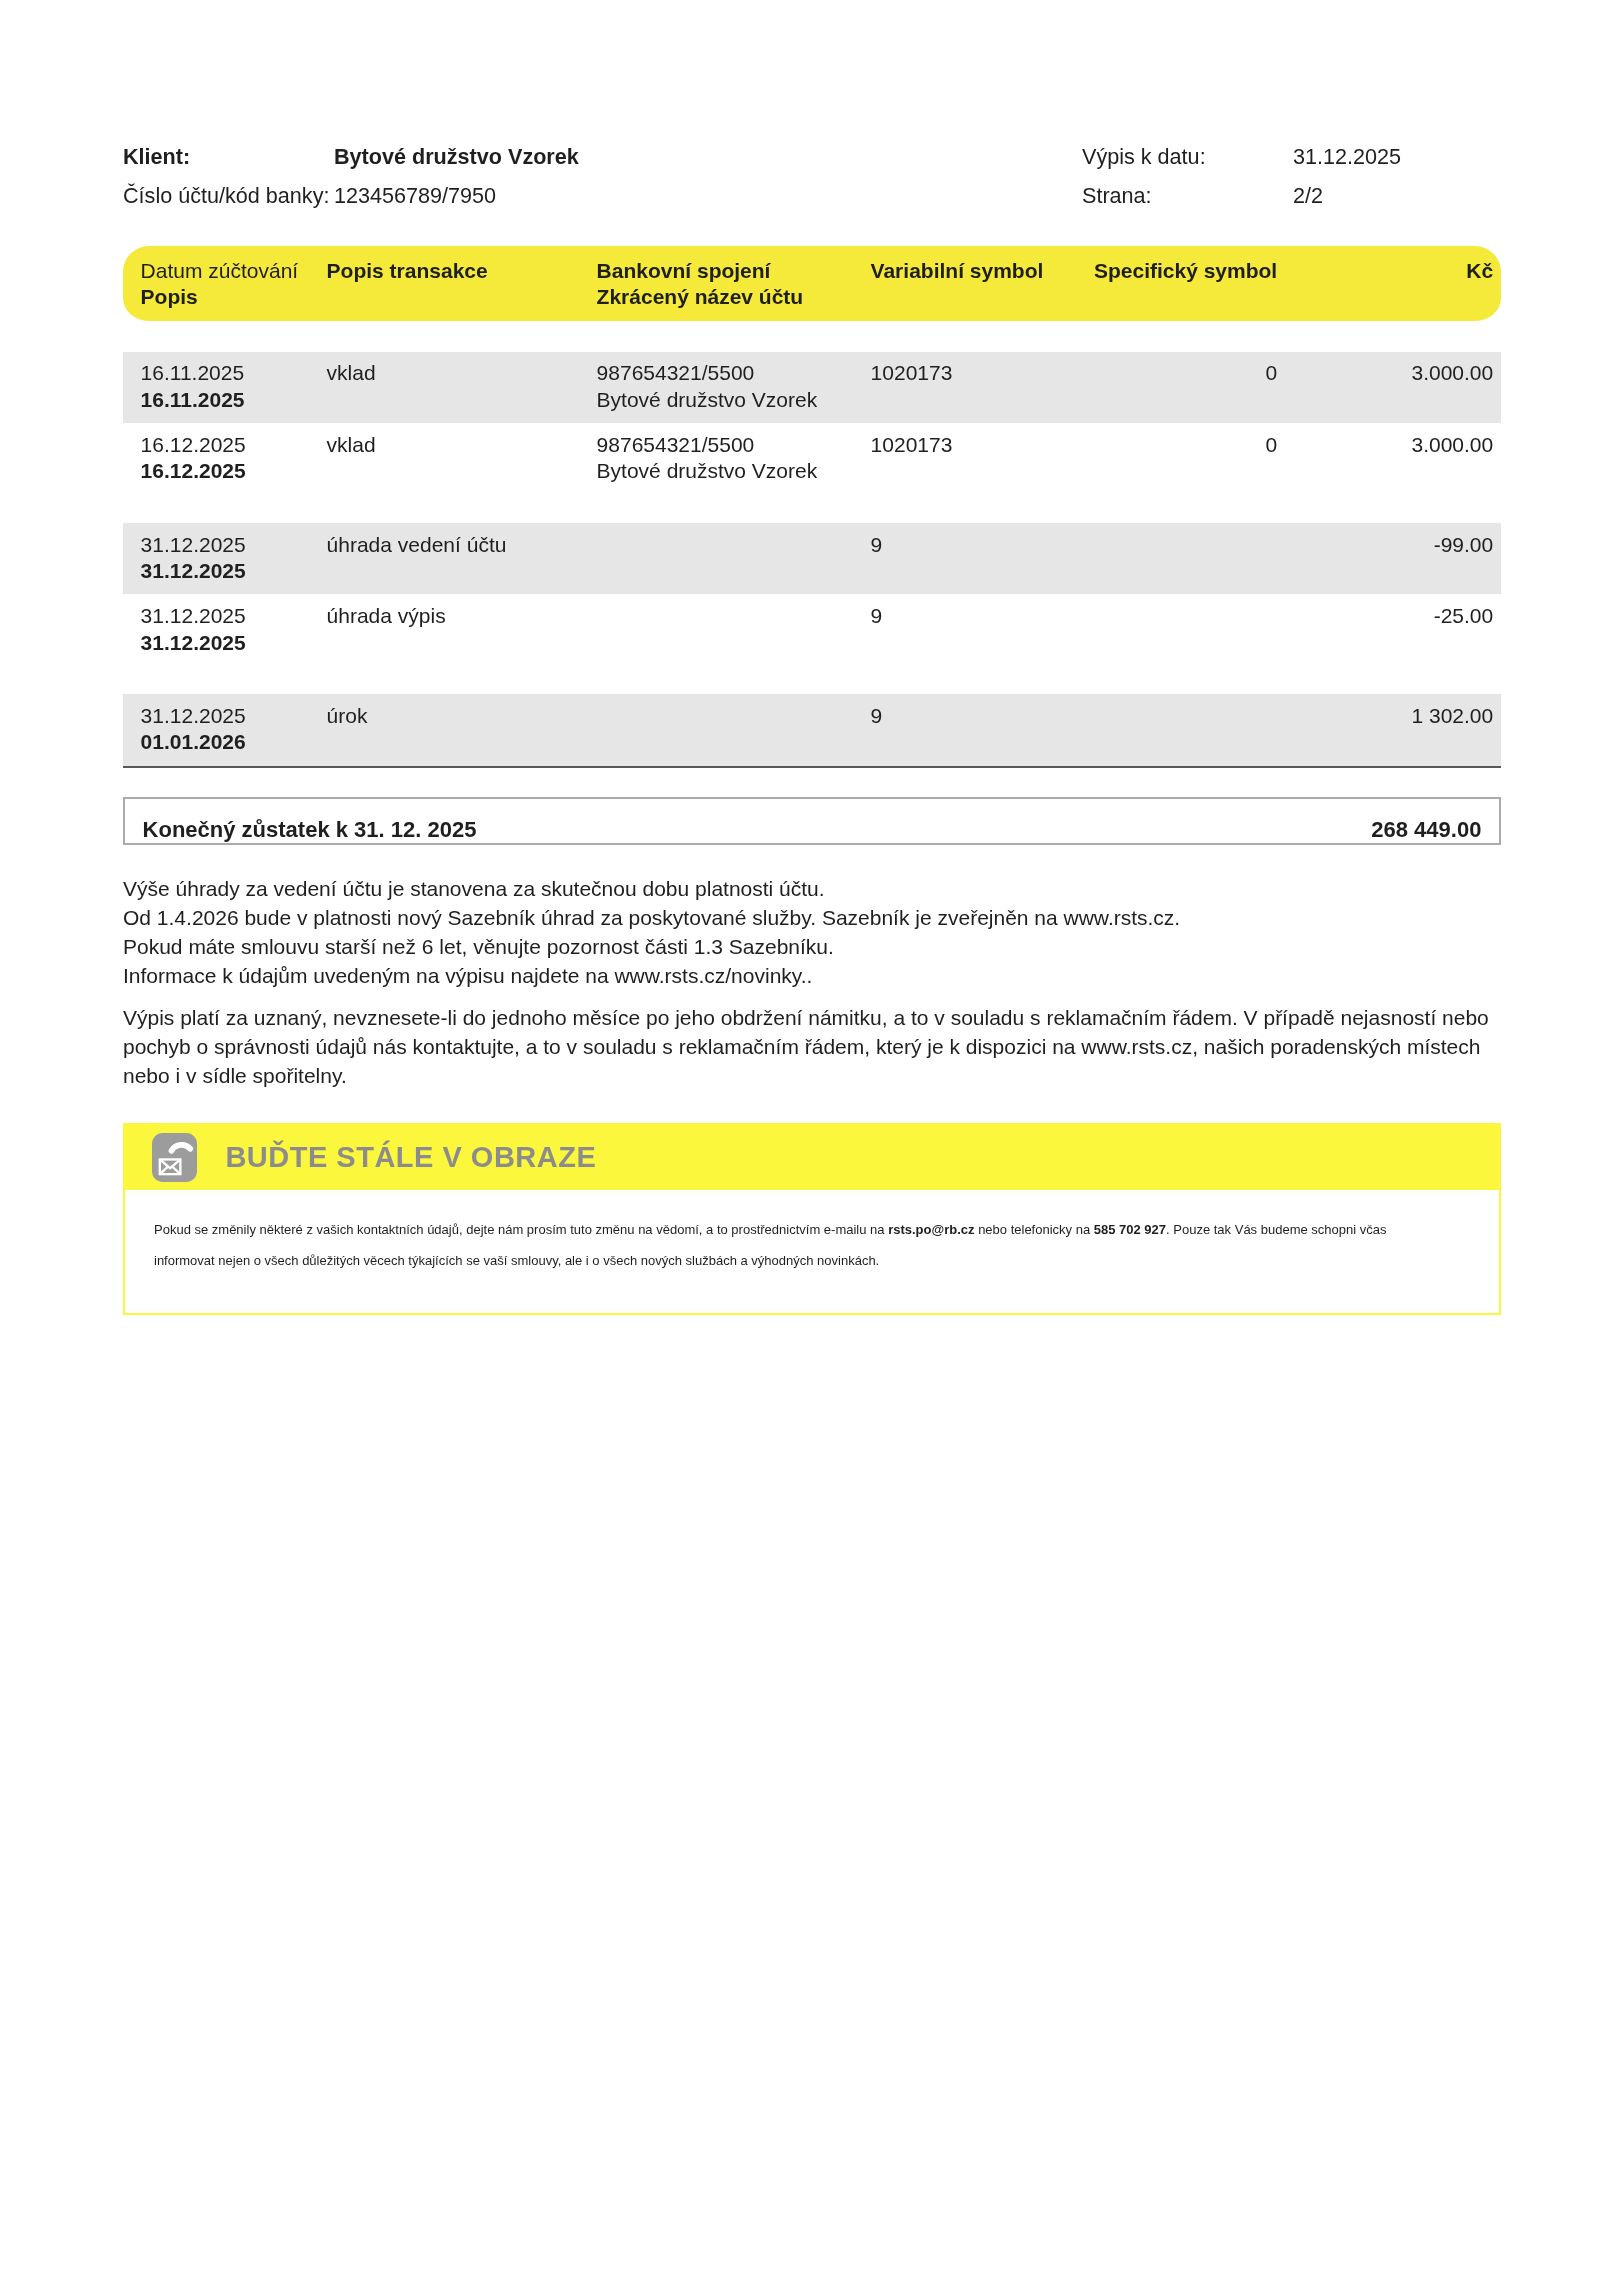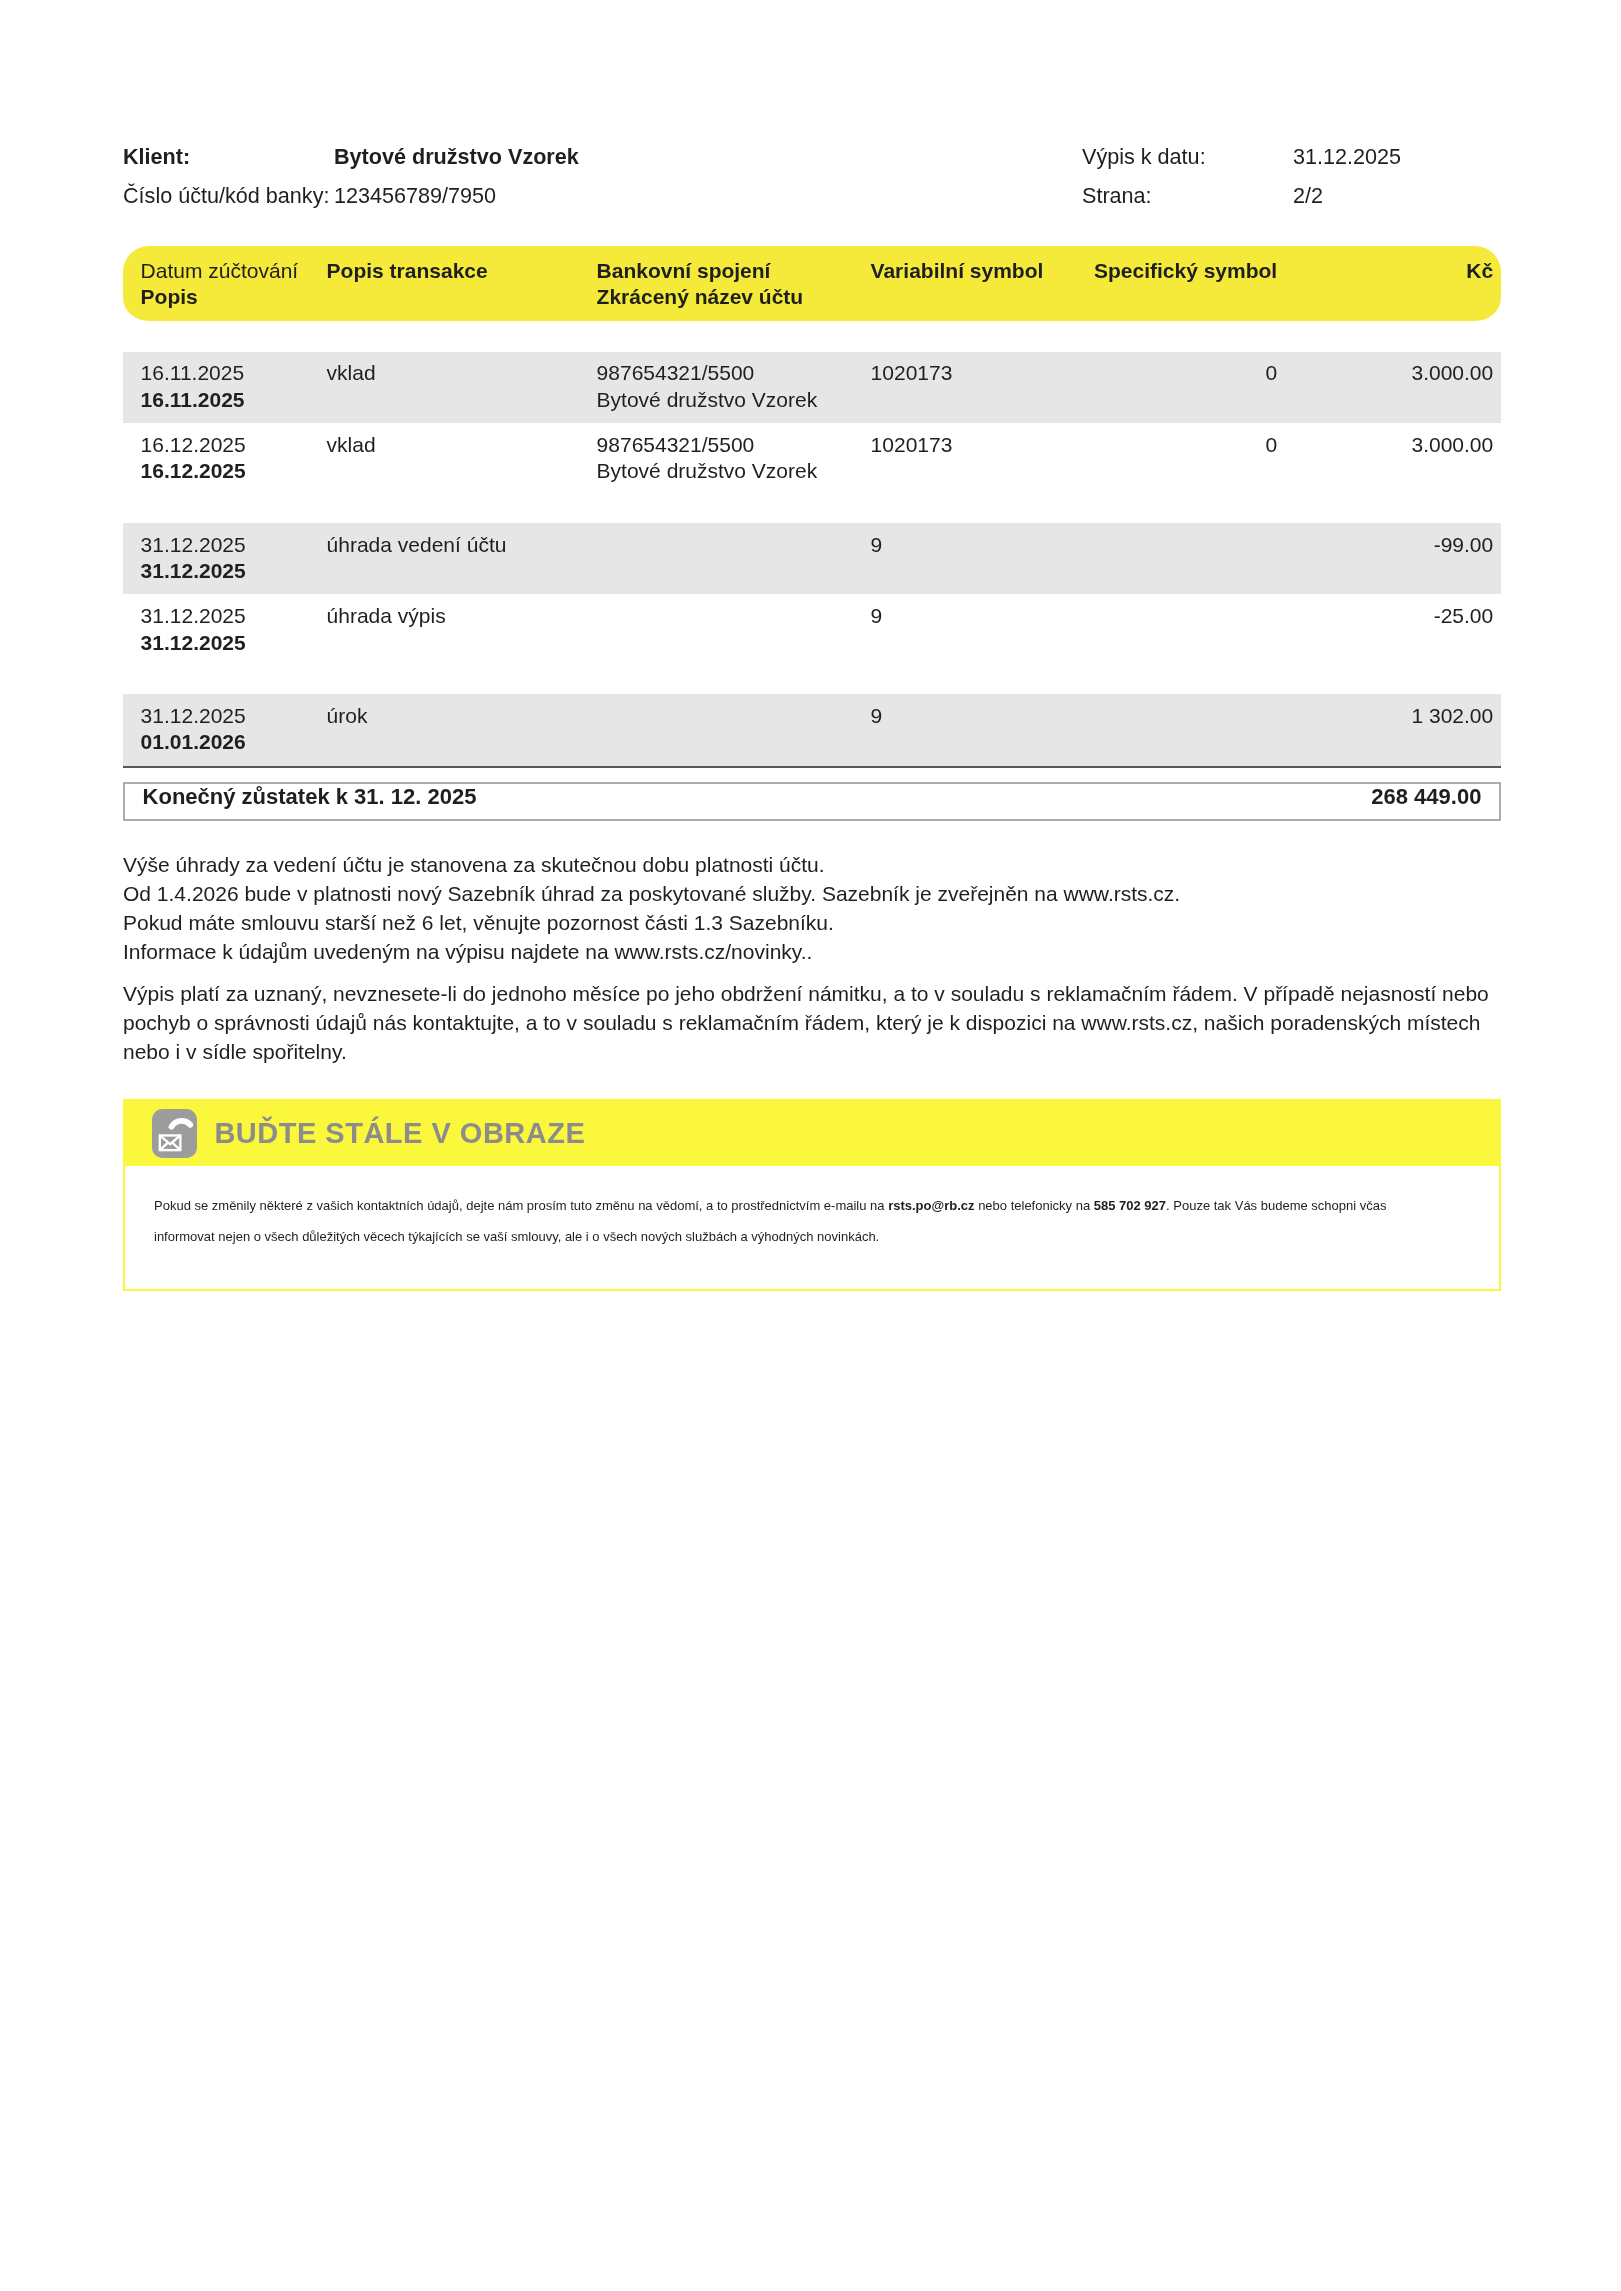--- a/index.html
+++ b/index.html
@@ -42,34 +42,34 @@
     display:grid;grid-template-columns:186px 270px 274px 211px 221px 1fr;
     min-height:65px;padding:8.8px 0 9.8px;
   }
   .trow.odd{background:var(--row-gray);margin-top:28px;}
   .tcell{font-size:21px;line-height:26.5px;padding-left:17.6px;}
   .tcell.right{text-align:right;padding-left:0;padding-right:7.8px;}
   .cell-dates .l2{font-weight:700;}
 
   
   .balance{
-    margin-top:14px;border:2px solid var(--balance-border);
-    height:39px;display:flex;align-items:flex-start;justify-content:space-between;
+    margin-top:29px;border:2px solid var(--balance-border);
+    height:48px;display:flex;align-items:flex-end;justify-content:space-between;
     padding:0 17.6px;font-weight:700;font-size:22px;
   }
 
   
   .notes-1{margin-top:29px;font-size:21px;line-height:29px;}
   .notes-2{margin:13.7px 0 0;font-size:21px;line-height:29px;}
 
   
   .banner{margin-top:33px;border:2.9px solid var(--banner-yellow);}
   .banner-head{
     background:var(--banner-yellow);height:65px;
-    display:flex;align-items:center;padding-left:27.4px;gap:17px;
+    display:flex;align-items:center;padding-left:27.4px;gap:28px;
   }
   .banner-title{font-size:29px;font-weight:700;color:var(--title-gray);letter-spacing:0.5px;}
   .banner-body{padding:23.5px 29px 37px;font-size:13px;line-height:31px;}
   .banner-body-inner{max-width:1269px;}
   .icon-badge{width:45px;height:49px;display:block;}
 </style>
 </head>
 <body>
 
 <div class="page">

